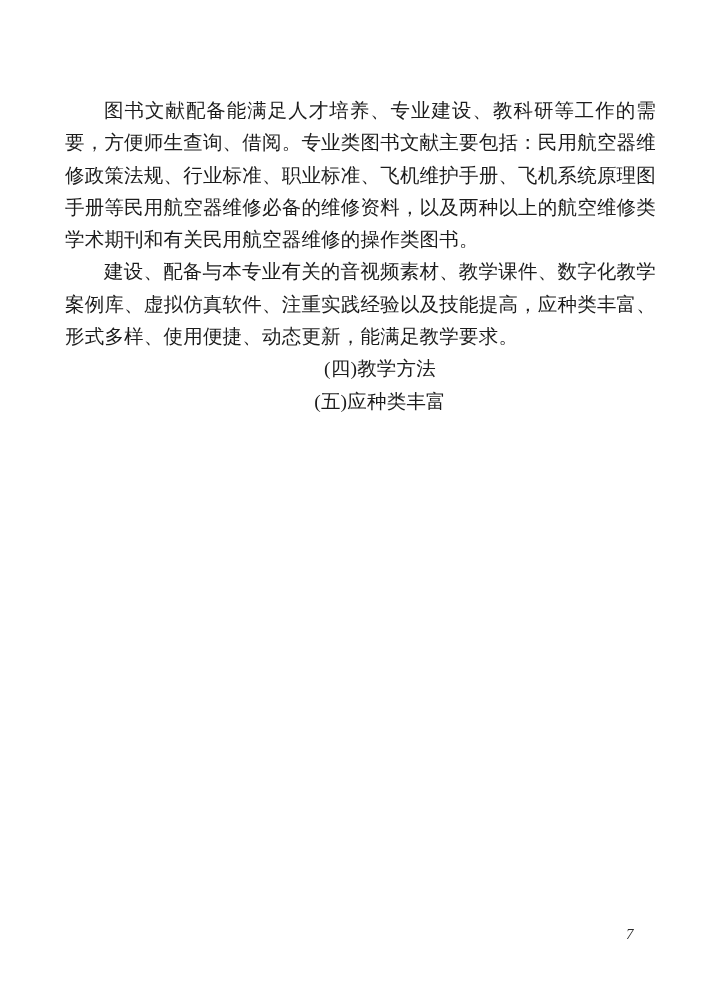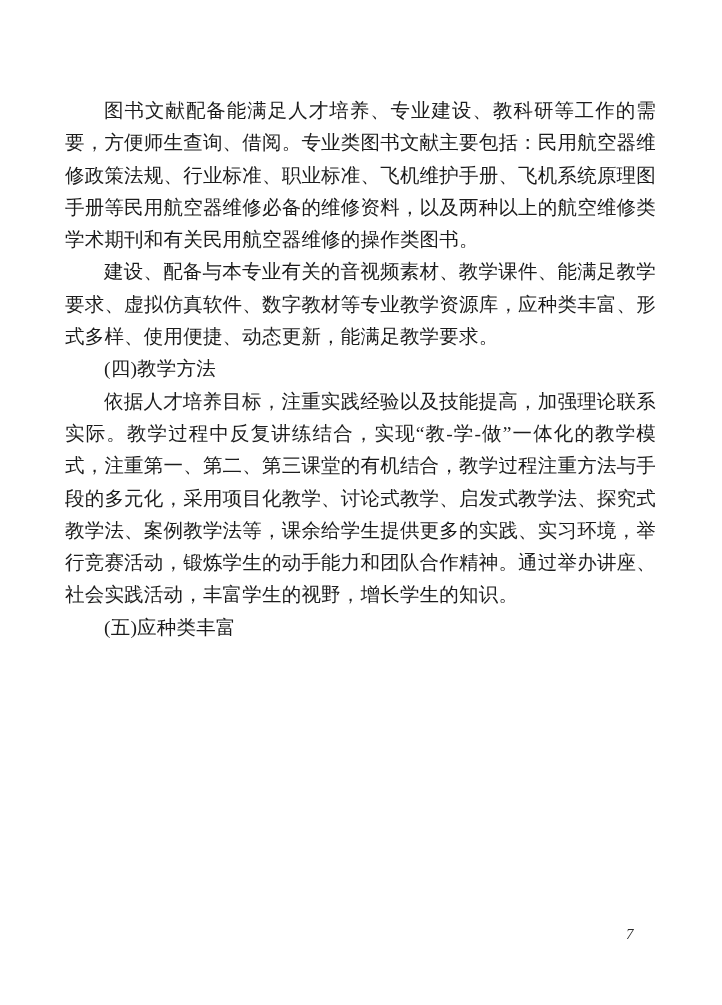--- a/index.html
+++ b/index.html
@@ -26,36 +26,35 @@
     margin: 0;
     font-size: 19.5px;
     line-height: 32.3px;
     text-align: justify;
     text-justify: inter-character;
     text-indent: 39px;
     letter-spacing: 0.2px;
     word-break: break-all;
   }
   .content p.heading {
-    text-align: left;
+    text-align: center;
   }
   .page-number {
     position: absolute;
     left: 626px;
     top: 926px;
     font-size: 15px;
     font-style: italic;
     color: #2a2a2a;
   }
 </style>
 </head>
 <body>
 
 <div class="page">
   <div class="content">
     <p class="body">图书文献配备能满足人才培养、专业建设、教科研等工作的需要，方便师生查询、借阅。专业类图书文献主要包括：民用航空器维修政策法规、行业标准、职业标准、飞机维护手册、飞机系统原理图手册等民用航空器维修必备的维修资料，以及两种以上的航空维修类学术期刊和有关民用航空器维修的操作类图书。</p>
-    <p class="body">建设、配备与本专业有关的音视频素材、教学课件、能满足教学要求、虚拟仿真软件、数字教材等专业教学资源库，应种类丰富、形式多样、使用便捷、动态更新，能满足教学要求。</p>
+    <p class="body">建设、配备与本专业有关的音视频素材、教学课件、数字化教学案例库、虚拟仿真软件、注重实践经验以及技能提高，应种类丰富、形式多样、使用便捷、动态更新，能满足教学要求。</p>
     <p class="heading">(四)教学方法</p>
-    <p class="body">依据人才培养目标，注重实践经验以及技能提高，加强理论联系实际。教学过程中反复讲练结合，实现“教-学-做”一体化的教学模式，注重第一、第二、第三课堂的有机结合，教学过程注重方法与手段的多元化，采用项目化教学、讨论式教学、启发式教学法、探究式教学法、案例教学法等，课余给学生提供更多的实践、实习环境，举行竞赛活动，锻炼学生的动手能力和团队合作精神。通过举办讲座、社会实践活动，丰富学生的视野，增长学生的知识。</p>
     <p class="heading">(五)应种类丰富</p>
   </div>
   <div class="page-number">7</div>
 </div>
 
 </body></html>

